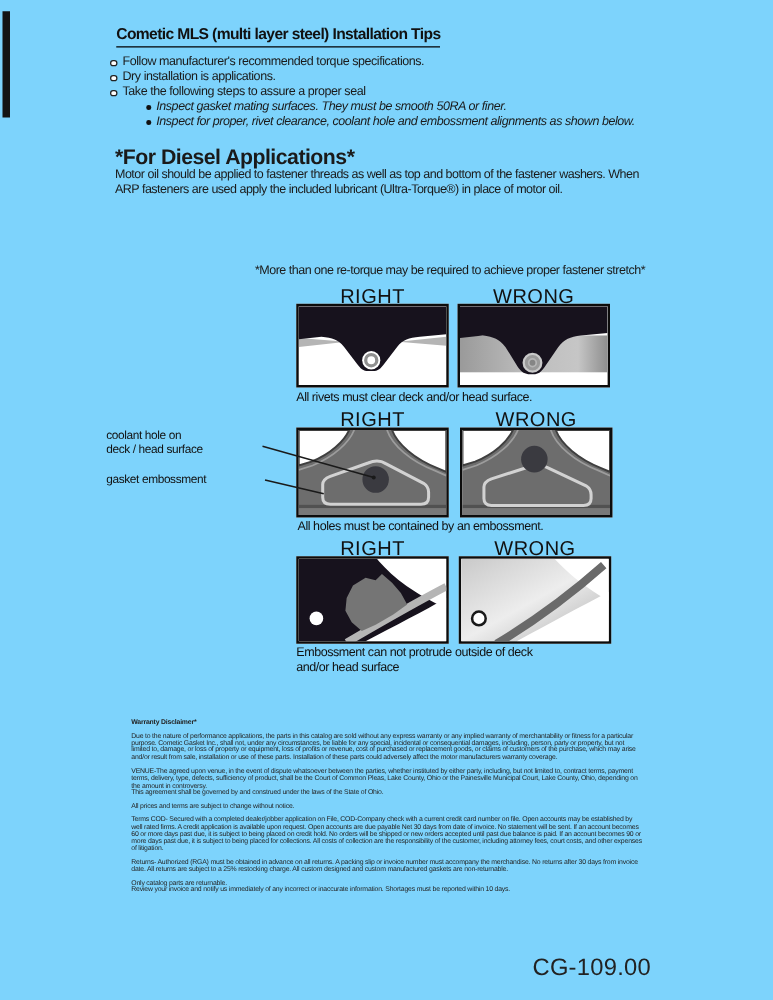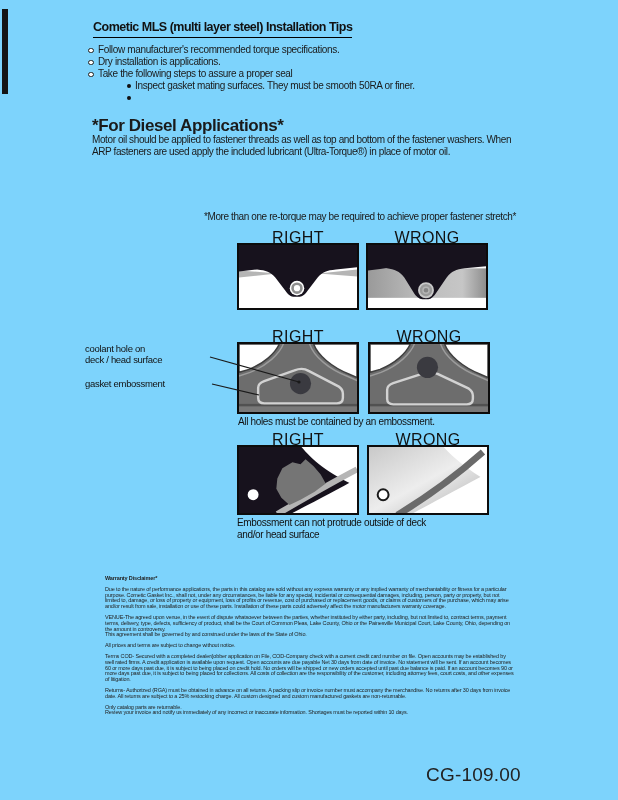--- a/index.html
+++ b/index.html
@@ -16,21 +16,21 @@
     left:93px;top:20px;font-size:12.5px;font-weight:bold;letter-spacing:-0.5px;
     color:#111;border-bottom:1.5px solid #000;padding-bottom:2.5px;white-space:nowrap;
   }
   
   .tips{left:88px;top:44px;width:430px;font-size:10px;line-height:12px;letter-spacing:-0.35px;}
   .tip{position:relative;padding-left:10px;}
   .tip .ring{
     position:absolute;left:0;top:3.5px;width:3.5px;height:3.5px;border:1px solid #222;
     border-radius:50%;background:#fff;
   }
-  .subtip{position:relative;padding-left:8px;margin-left:39px;}
+  .subtip{position:relative;padding-left:8px;margin-left:29px;font-style:italic;}
   .subtip .dot{
     position:absolute;left:0;top:4px;width:3.8px;height:3.8px;border-radius:50%;background:#111;
   }
   
   .diesel-h{left:92px;top:116px;font-size:17px;font-weight:bold;letter-spacing:-0.4px;text-align:center;}
   .body-p{left:92px;width:424px;font-size:10px;line-height:12px;letter-spacing:-0.4px;}
   .p1{top:134px;} .p2{top:166px;} .p3{top:211px;text-align:right;}
   
   .dg-label{width:122px;text-align:center;font-size:16px;letter-spacing:0.4px;color:#111;}
   .dg-box{
@@ -72,20 +72,21 @@
     <div class="tip">
       <span class="ring"></span>
       <span>Take the following steps to assure a proper seal</span>
     </div>
     <div class="subtip">
       <span class="dot"></span>
       <span>Inspect gasket mating surfaces.  They must be smooth 50RA or finer.</span>
     </div>
     <div class="subtip">
       <span class="dot"></span>
+      <span>Inspect for proper, rivet clearance, coolant hole and embossment alignments as shown below.</span>
     </div>
   </div>
 
   <div class="abs diesel-h">*For Diesel Applications*</div>
   <div class="abs body-p p1">Motor oil should be applied to fastener threads as well as top and bottom of the fastener washers. When ARP fasteners are used apply the included lubricant (Ultra-Torque®) in place of motor oil.</div>
   <div class="abs body-p p3">*More than one re-torque may be required to achieve proper fastener stretch*</div>
 
   <div class="abs dg-label" style="left:237px;top:229px;">RIGHT</div>
   <div class="abs dg-label" style="left:366px;top:229px;">WRONG</div>
 
@@ -109,20 +110,21 @@
             <stop offset="1" stop-color="#8e8e8e"></stop>
         </linearGradient>
       </defs>
       <rect width="117" height="62" fill="#ffffff"></rect>
       <rect x="0" y="23" width="117" height="29" fill="url(#gw1)"></rect>
       <path d="M0,0 H117 V21 L96,23 C87,24 83,26 78,32 L67,48 C64,52 62,53.5 58.5,53.5 L55.5,53.5 C51.5,53.5 49,52 46,48 L36,32 C31,26 27,24 18,23 L0,25 Z" fill="#17121d"></path>
       <circle cx="57.5" cy="44.5" r="7" fill="#9a9a9a" stroke="#c9c9c9" stroke-width="1.8"></circle>
       <circle cx="57.5" cy="44.5" r="3" fill="#858585" stroke="#b5b5b5" stroke-width="1.4"></circle>
     </svg>
   </div>
+  <div class="abs caption" style="left:237px;top:313px;">All rivets must clear deck and/or head surface.</div>
 
   <div class="abs dg-label" style="left:237px;top:328px;">RIGHT</div>
   <div class="abs dg-label" style="left:368px;top:328px;">WRONG</div>
 
   <div class="abs side-label" style="left:85px;top:344px;width:123px;">
     <div>coolant hole on</div>
     <div>deck / head surface</div>
   </div>
   <div class="abs side-label" style="left:85px;top:379px;width:127px;">gasket embossment</div>
 

